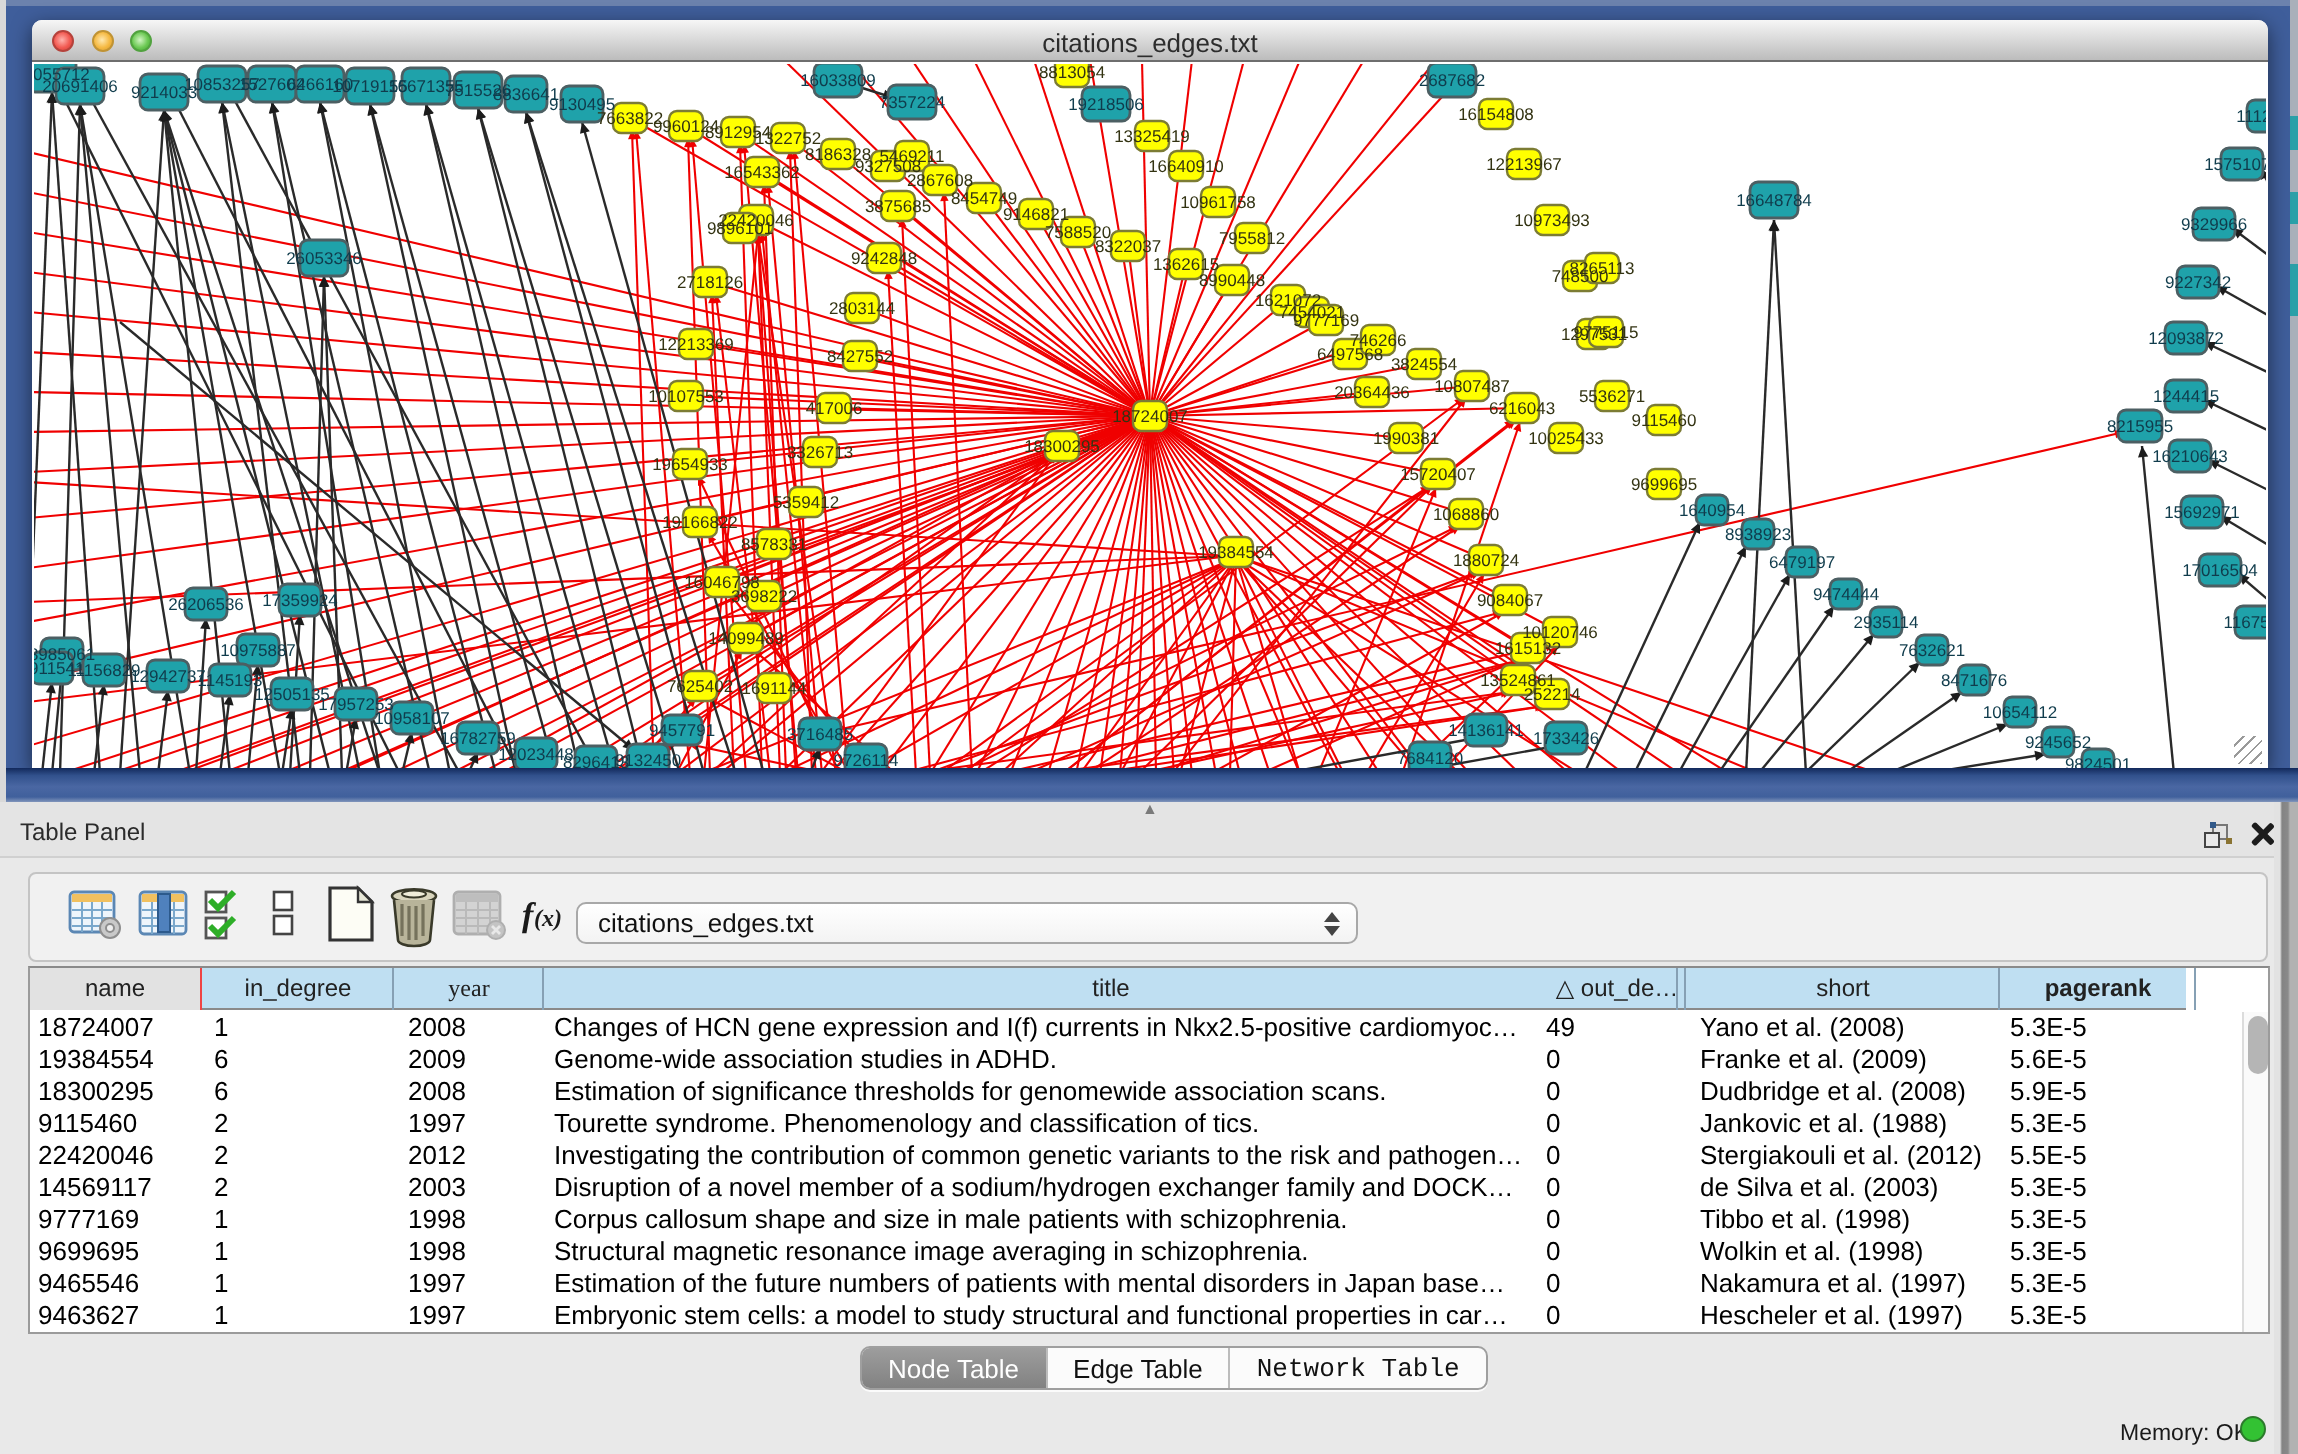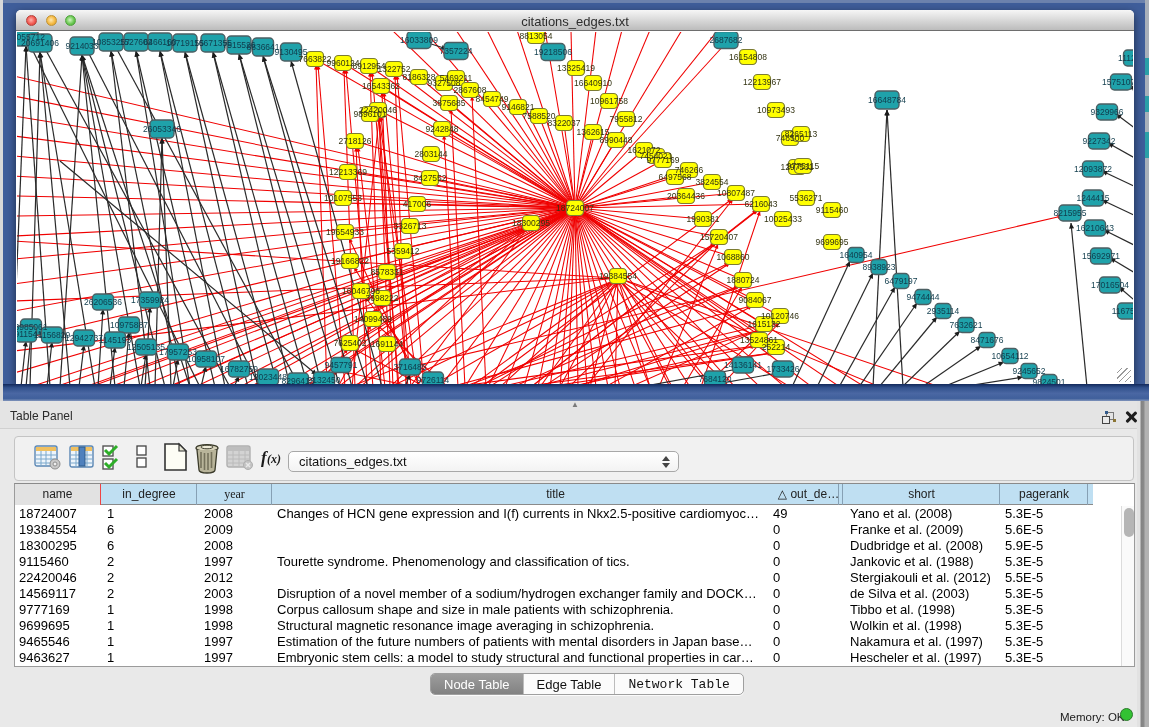--- a/index.html
+++ b/index.html
@@ -50,21 +50,21 @@
 
 #tbl { position:absolute; left:14px; top:82px; width:1121px; height:184px; background:#fff; border:1px solid #9b9b9b; border-top:1px solid #8a8a8a; overflow:hidden;}
 #thead { position:absolute; left:0; top:0; width:1078px; height:21px; background:#bfdff2; border-bottom:1px solid #8a8a8a; }
 #thead .hc { position:absolute; top:0; height:21px; border-right:1px solid #86a0b4; font-size:12px; color:#222; text-align:center; line-height:21px; }
 #thead .h0 { left:0; width:86px; background:#e2e2e2; border-right:1px solid #ef4444;}
 #thead .h1 { left:87px; width:95px; }
 #thead .h2 { left:183px; width:74px;font-family:Liberation Serif, serif; }
 #thead .h3 { left:258px; width:566px; }
 #thead .h4 { left:754px; width:74px; text-align:center; padding-left:6px;}
 #thead .h5 { left:829px; width:156px; }
-#thead .h6 { left:986px; width:87px; }
+#thead .h6 { left:986px; width:97px;font-weight:bold; }
 #tbody { position:absolute; left:0; top:22px; width:1121px; }
 .trow { position:relative; height:16px; font-size:13px; color:#000; white-space:nowrap; }
 .trow div { position:absolute; top:0; height:16px; line-height:16px; overflow:hidden; }
 .c0 { left:4px; width:82px; } .c1 { left:92px; width:90px; } .c2 { left:189px; width:68px; }
 .c3 { left:262px; width:490px; } .c4 { left:758px; width:70px; } .c5 { left:835px; width:150px; }
 .c6 { left:990px; width:86px; }
 #vscroll { position:absolute; left:1106px; top:22px; width:14px; height:162px; background:#fafafa; border-left:1px solid #dcdcdc;}
 #vthumb { position:absolute; left:2px; top:2px; width:10px; height:29px; border-radius:5px; background:#b5b5b5; }
 
 
@@ -913,45 +913,48 @@
             <div class="c2">2008</div>
             <div class="c3">Changes of HCN gene expression and I(f) currents in Nkx2.5‑positive cardiomyoc…</div>
             <div class="c4">49</div>
             <div class="c5">Yano et al. (2008)</div>
             <div class="c6">5.3E‑5</div>
           </div>
 <div class="trow">
             <div class="c0">19384554</div>
             <div class="c1">6</div>
             <div class="c2">2009</div>
+            <div class="c3">Genome‑wide association studies in ADHD.</div>
             <div class="c4">0</div>
             <div class="c5">Franke et al. (2009)</div>
             <div class="c6">5.6E‑5</div>
           </div>
 <div class="trow">
             <div class="c0">18300295</div>
             <div class="c1">6</div>
             <div class="c2">2008</div>
+            <div class="c3">Estimation of significance thresholds for genomewide association scans.</div>
             <div class="c4">0</div>
             <div class="c5">Dudbridge et al. (2008)</div>
             <div class="c6">5.9E‑5</div>
           </div>
 <div class="trow">
             <div class="c0">9115460</div>
             <div class="c1">2</div>
             <div class="c2">1997</div>
             <div class="c3">Tourette syndrome. Phenomenology and classification of tics.</div>
             <div class="c4">0</div>
             <div class="c5">Jankovic et al. (1988)</div>
             <div class="c6">5.3E‑5</div>
           </div>
 <div class="trow">
             <div class="c0">22420046</div>
             <div class="c1">2</div>
             <div class="c2">2012</div>
+            <div class="c3">Investigating the contribution of common genetic variants to the risk and pathogen…</div>
             <div class="c4">0</div>
             <div class="c5">Stergiakouli et al. (2012)</div>
             <div class="c6">5.5E‑5</div>
           </div>
 <div class="trow">
             <div class="c0">14569117</div>
             <div class="c1">2</div>
             <div class="c2">2003</div>
             <div class="c3">Disruption of a novel member of a sodium/hydrogen exchanger family and DOCK…</div>
             <div class="c4">0</div>

